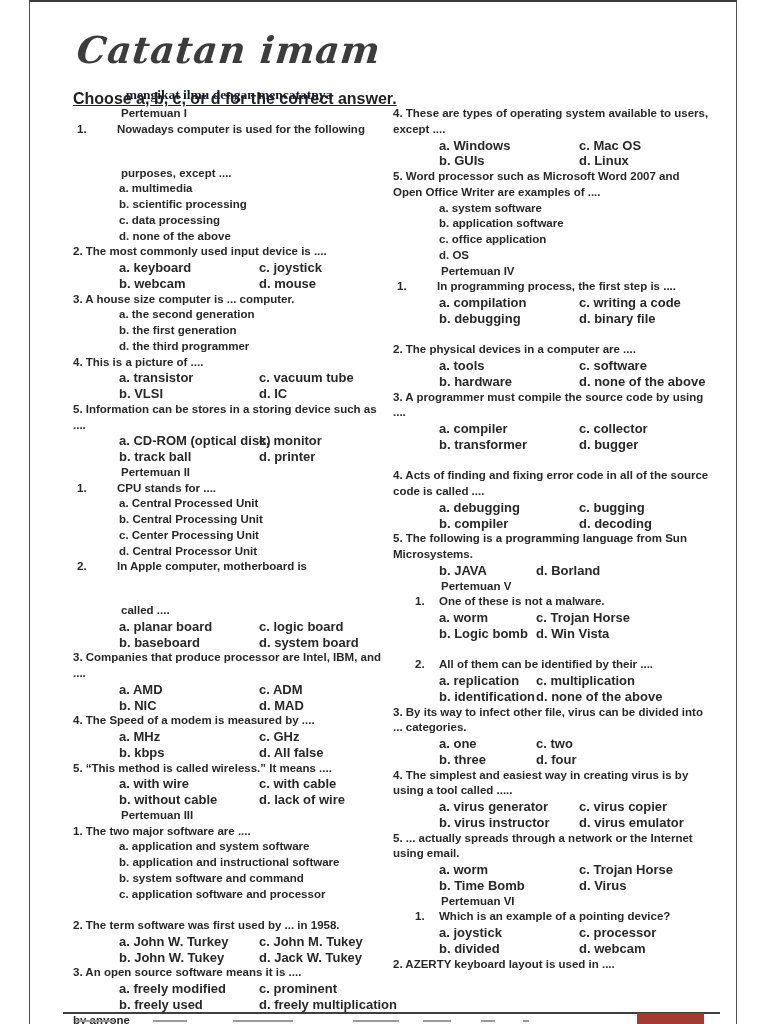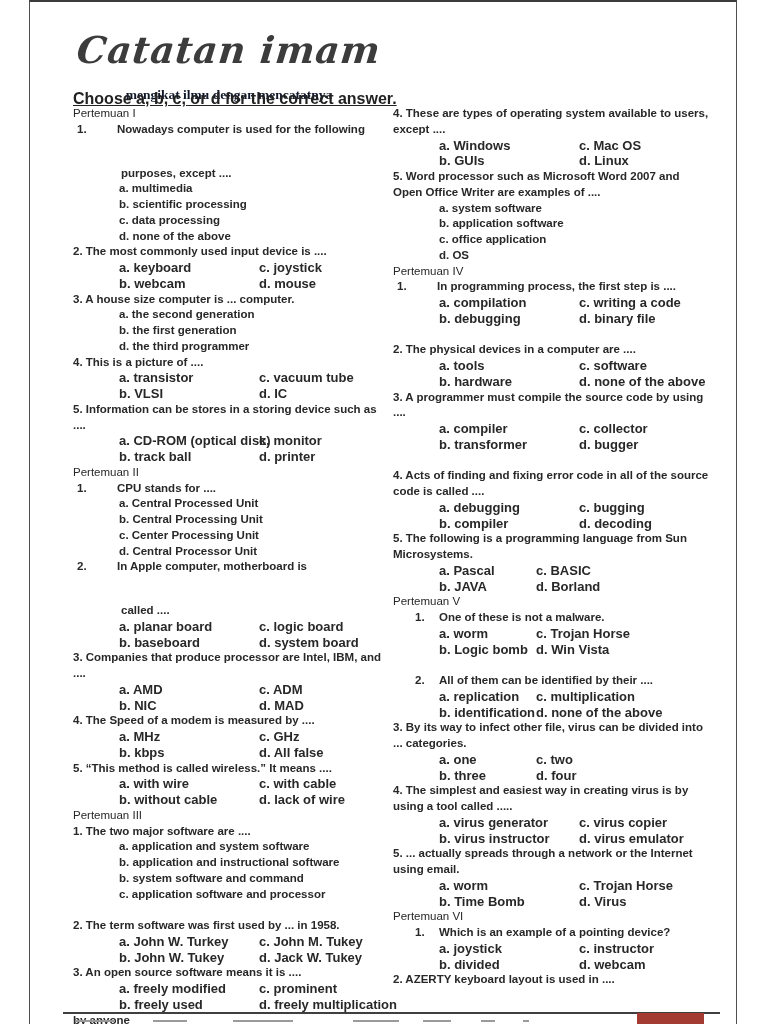--- a/index.html
+++ b/index.html
@@ -27,21 +27,21 @@
     font-size:16px;font-weight:bold;white-space:nowrap;color:#222;text-decoration:underline;
   }
   .columns{
     position:absolute;left:43px;top:104px;display:flex;
   }
   .qcol{width:320px;flex:none;}
   .qcol .line,.sec-heading,.opt1,.tail{
     font-size:11.5px;font-weight:bold;line-height:15.75px;height:15.75px;
     white-space:nowrap;color:#282828;
   }
-  .sec-heading{font-weight:normal;}
+  .sec-heading{font-weight:bold;margin-left:48px;}
   .spacer{height:15.75px;}
   .opt1{padding-left:46px;}
   .opt-row{
     display:flex;font-size:13px;font-weight:bold;line-height:15.75px;height:15.75px;
     padding-left:46px;white-space:nowrap;color:#282828;
   }
   .opt-row .cell1{width:140px;flex:none;}
   .opt-row.narrow .cell1{width:97px;}
   .qnum-row{display:flex;}
   .qnum-row .qnum{width:44px;flex:none;padding-left:4px;box-sizing:border-box;}
@@ -286,24 +286,20 @@
           </div>
           <div class="opt-row">
             <span class="cell1">b. compiler</span>
             <span class="cell2">d. decoding</span>
           </div>
         </div>
         <div class="question-block">
           <div class="line">5. The following is a programming language from Sun</div>
           <div class="line">Microsystems.</div>
           <div class="opt-row narrow">
-            <span class="cell1">a. Pascal</span>
-            <span class="cell2">c. BASIC</span>
-          </div>
-          <div class="opt-row narrow">
             <span class="cell1">b. JAVA</span>
             <span class="cell2">d. Borland</span>
           </div>
         </div>
         <div class="sec-heading">Pertemuan V</div>
         <div class="question-block">
           <div class="qnum-row line tab-mid">
             <span class="qnum">1.</span>
             <span>One of these is not a malware.</span>
           </div>
@@ -368,21 +364,21 @@
           </div>
         </div>
         <div class="sec-heading">Pertemuan VI</div>
         <div class="question-block">
           <div class="qnum-row line tab-mid">
             <span class="qnum">1.</span>
             <span>Which is an example of a pointing device?</span>
           </div>
           <div class="opt-row">
             <span class="cell1">a. joystick</span>
-            <span class="cell2">c. instructor</span>
+            <span class="cell2">c. processor</span>
           </div>
           <div class="opt-row">
             <span class="cell1">b. divided</span>
             <span class="cell2">d. webcam</span>
           </div>
         </div>
         <div class="question-block">
           <div class="line">2. AZERTY keyboard layout is used in ....</div>
         </div>
       </div>

